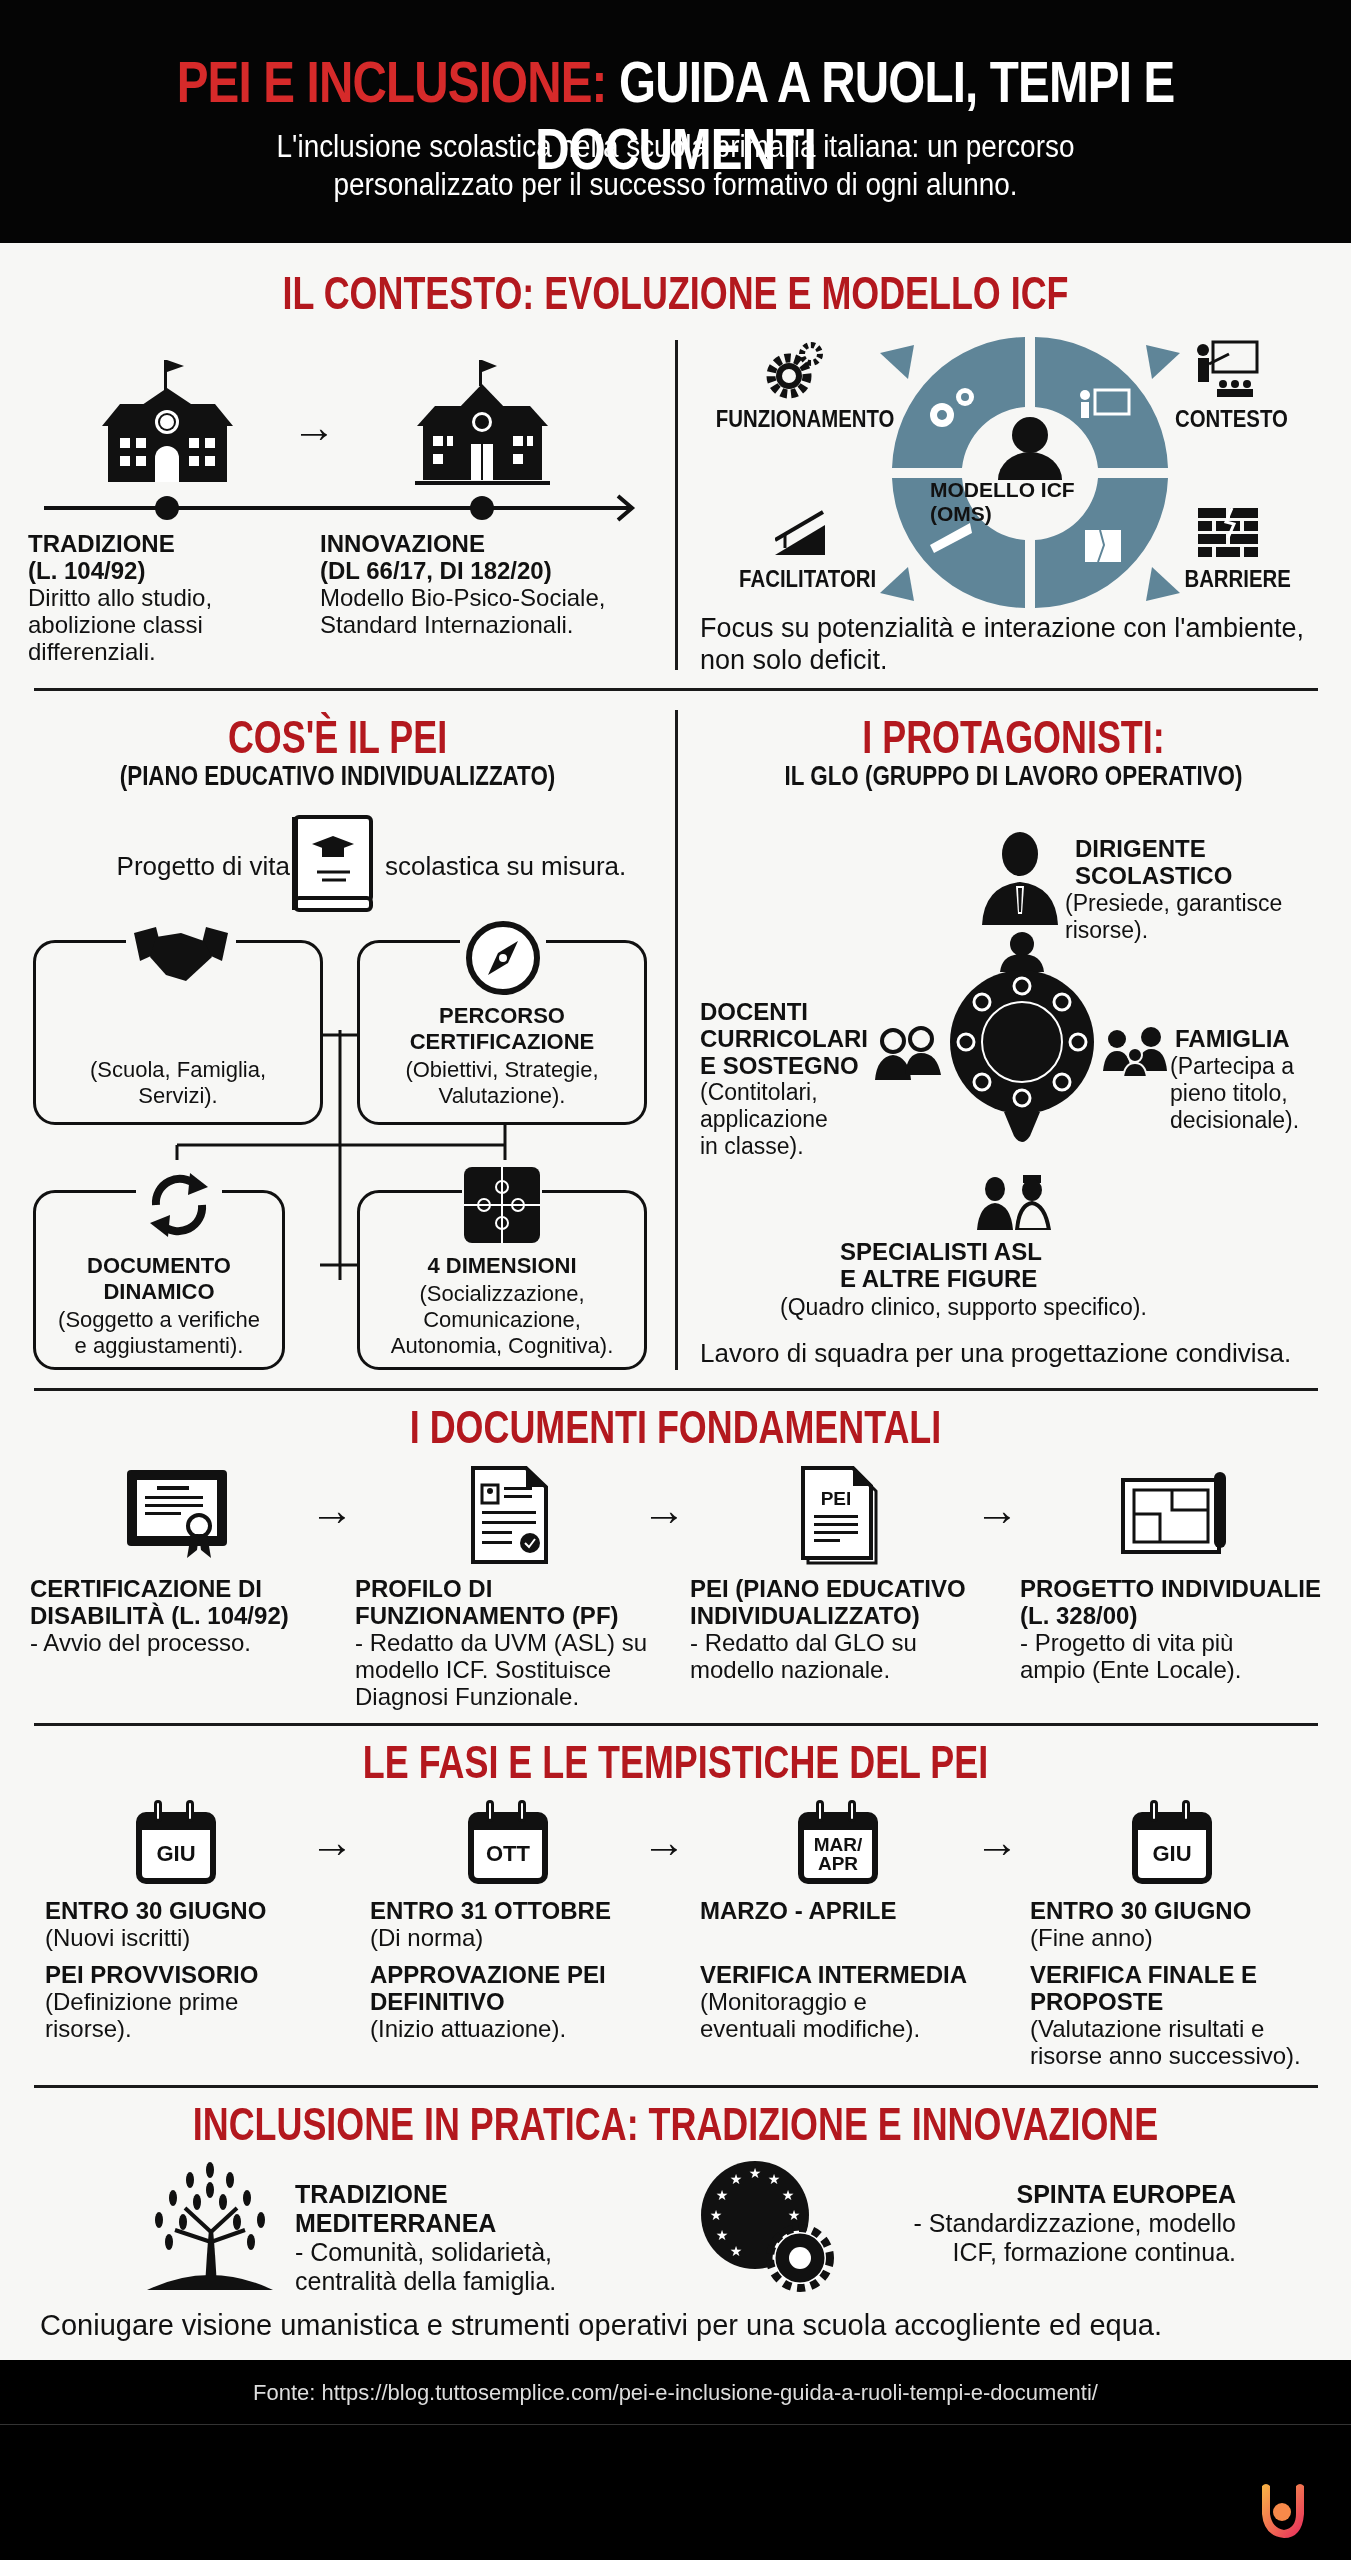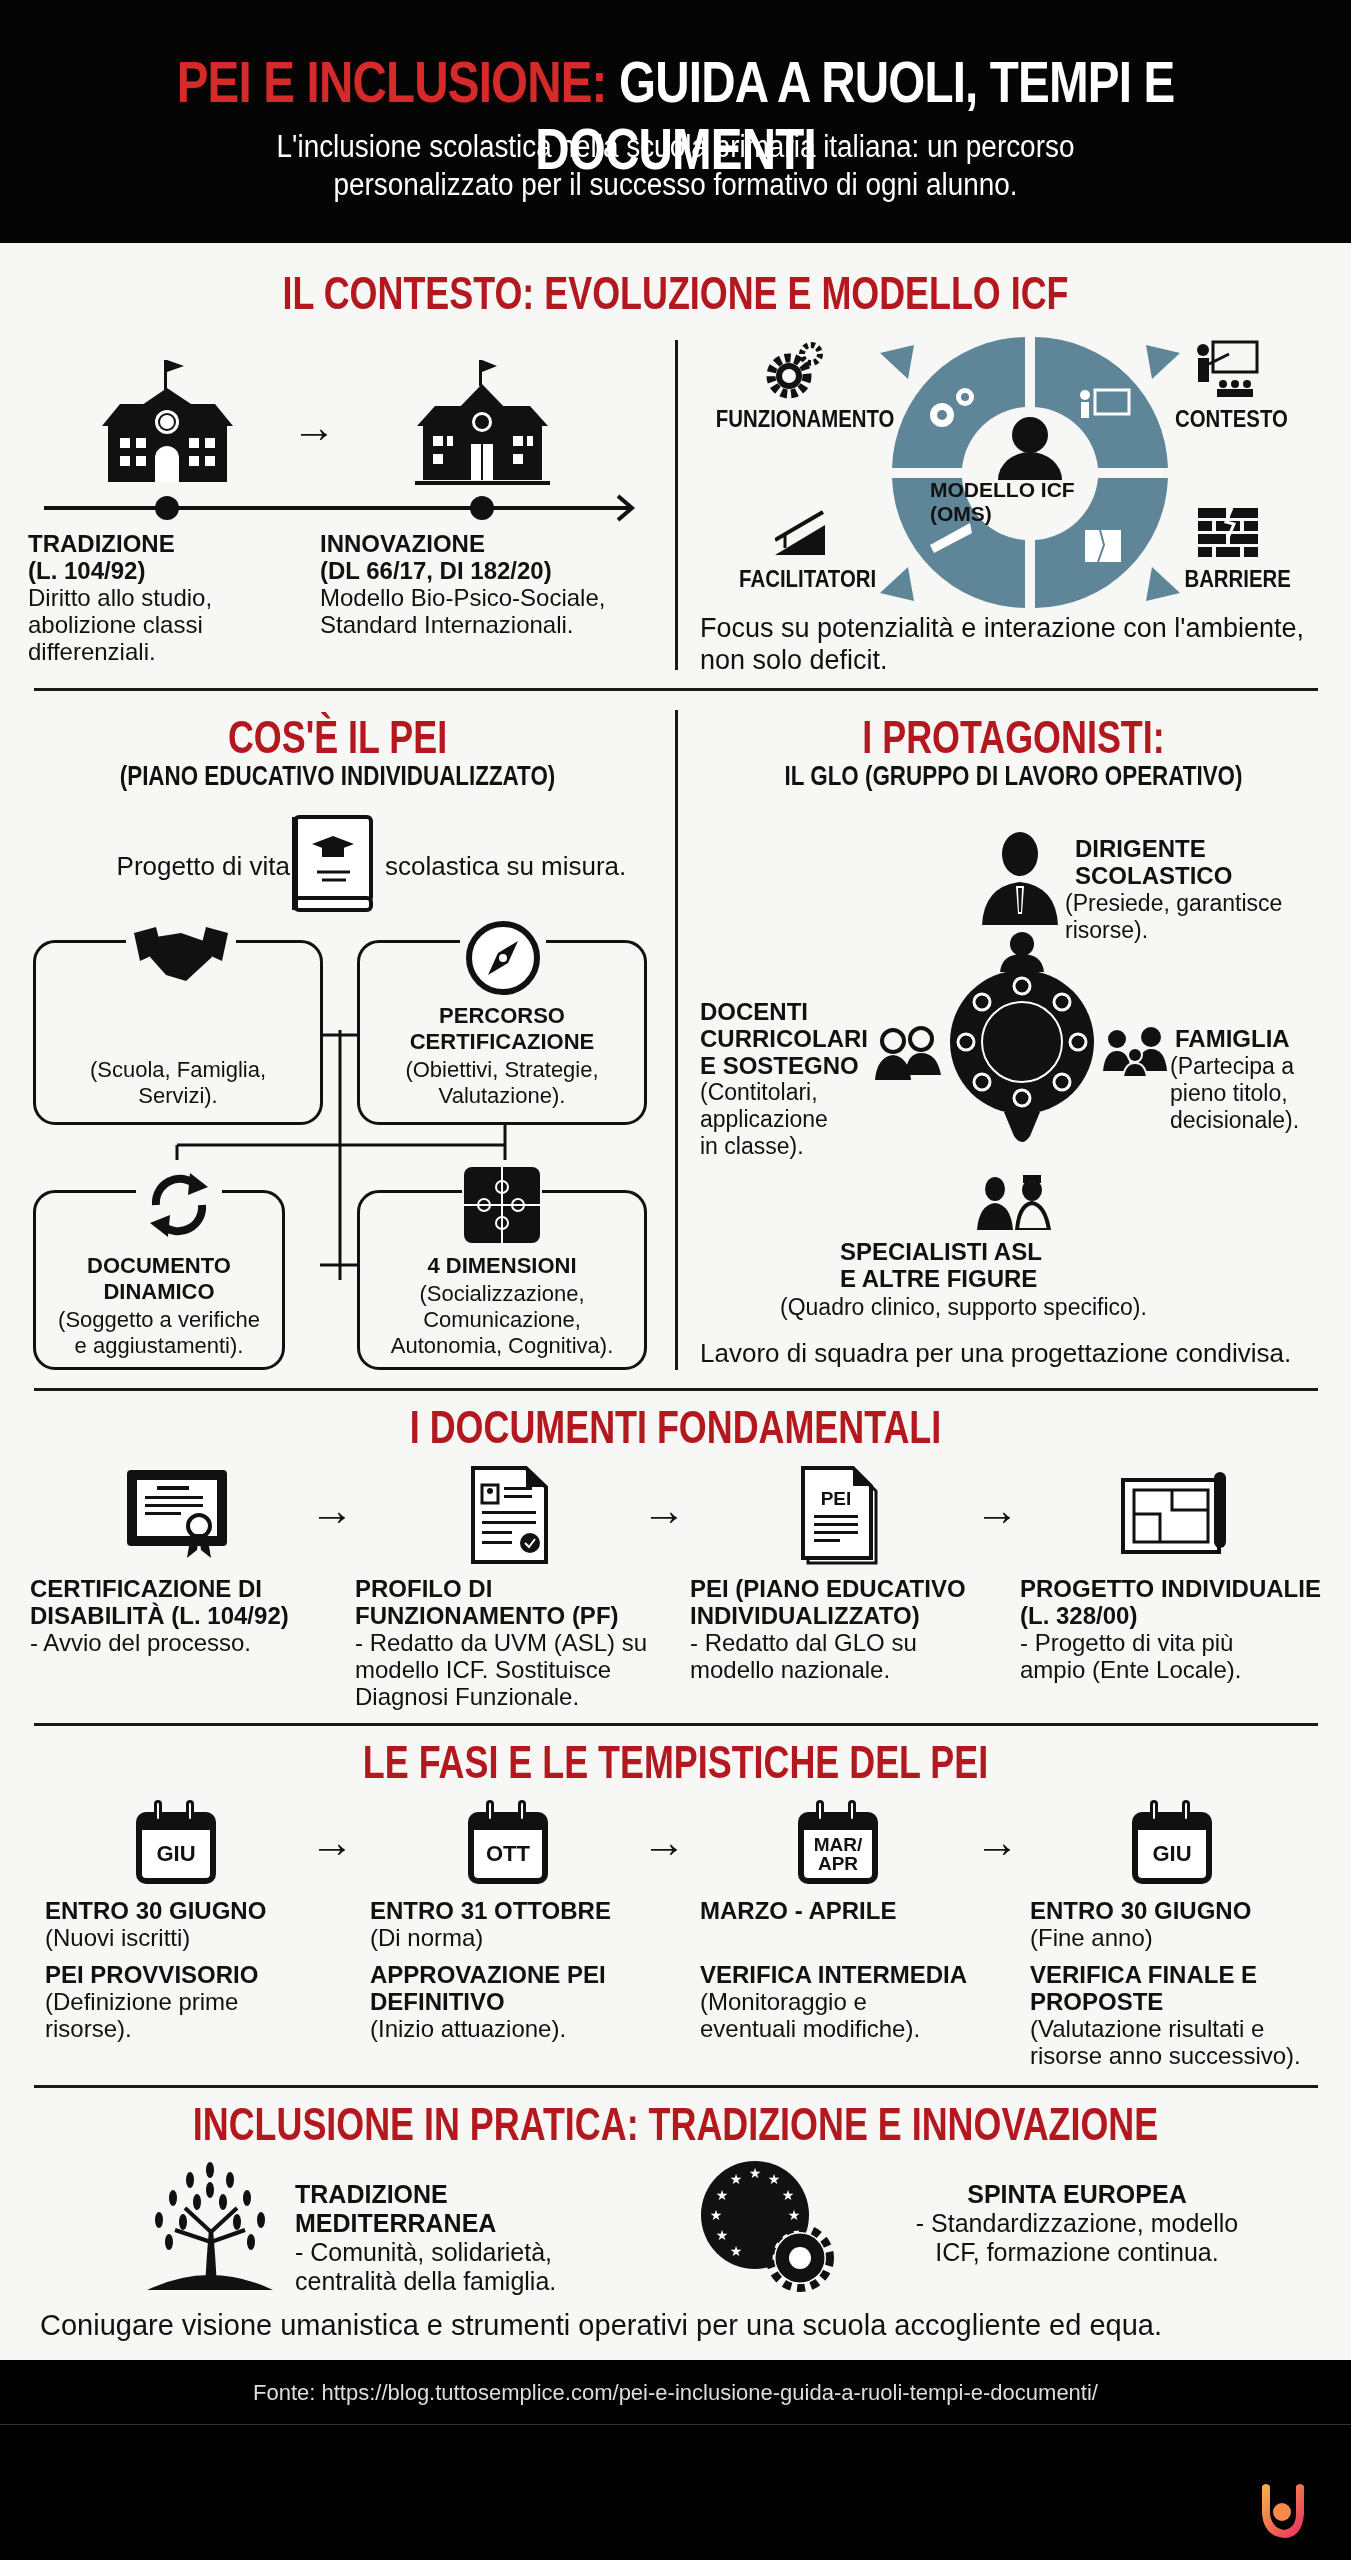--- a/index.html
+++ b/index.html
@@ -529,21 +529,21 @@
       <text x="88" y="40">★</text>
     <text x="16" y="60">★</text>
       <text x="94" y="60">★</text>
       <text x="22" y="80">★</text>
       <text x="36" y="96">★</text>
   </g>
   <circle cx="100" cy="98" r="26" fill="#111" stroke="#fff" stroke-width="3"></circle>
   <circle cx="100" cy="98" r="30" fill="none" stroke="#111" stroke-width="8" stroke-dasharray="8 6"></circle>
   <circle cx="100" cy="98" r="11" fill="#fff"></circle>
 </svg>
-<div class="txt cond" style="left:897px;top:2180px;width:360px;text-align:center;font-size:25px;line-height:29px">
+<div class="txt cond" style="left:876px;top:2180px;width:360px;text-align:right;font-size:25px;line-height:29px">
   <div class="b">SPINTA EUROPEA</div>
     <div>- Standardizzazione, modello</div>
     <div>ICF, formazione continua.</div>
 </div>
 
 <div class="txt cond" style="left:40px;top:2308px;width:1271px;font-size:29px;line-height:34px">Coniugare visione umanistica e strumenti operativi per una scuola accogliente ed equa.</div>
 
 <div class="footer">
   <div class="src cond">Fonte: https://blog.tuttosemplice.com/pei-e-inclusione-guida-a-ruoli-tempi-e-documenti/</div>
   <svg class="icon" style="left:1252px;top:120px" width="60" height="60" viewBox="0 0 60 60">

